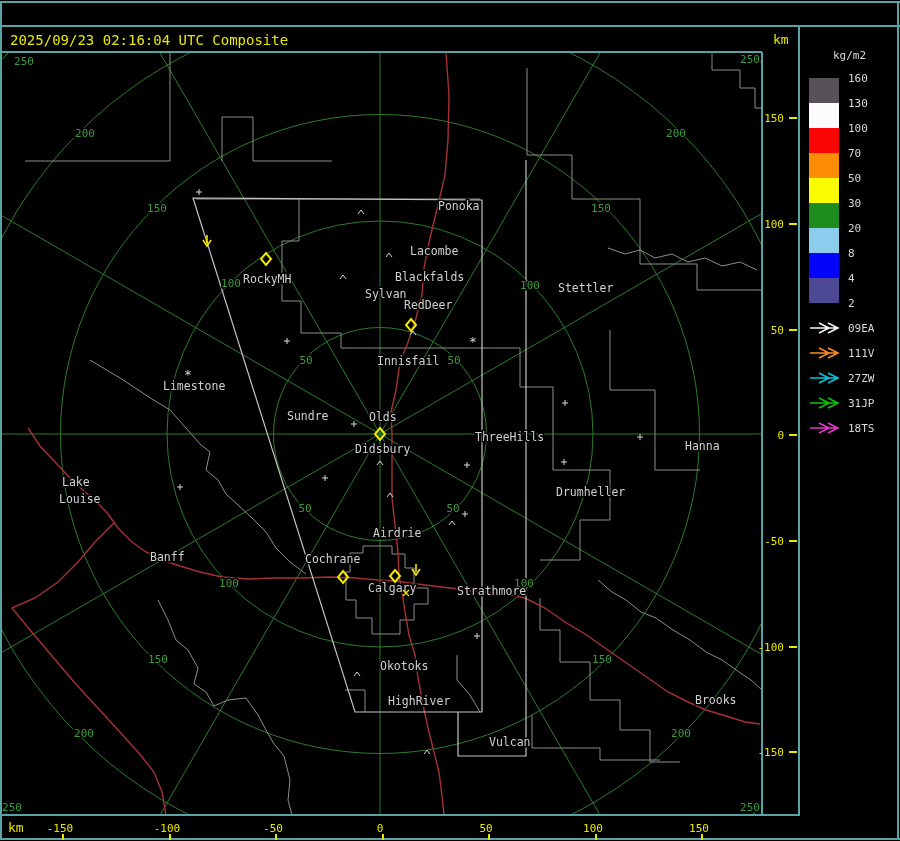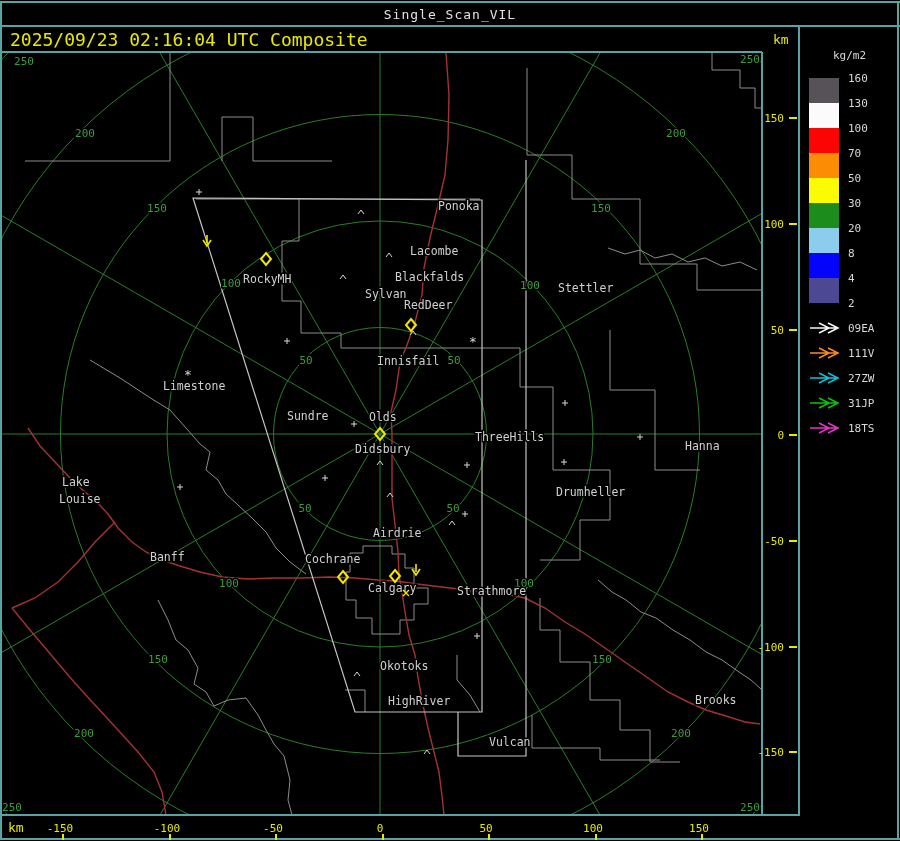--- a/index.html
+++ b/index.html
@@ -1,29 +1,28 @@
 <!DOCTYPE html>
 <html><head>
 <meta charset="utf-8">
 <style>
   html,body{margin:0;padding:0;background:#000;}
   #app{position:relative;width:900px;height:841px;background:#000;overflow:hidden;
        font-family:"DejaVu Sans Mono",monospace;}
   .bar{position:absolute;left:0;width:900px;box-sizing:border-box;}
   #titlebar{top:3px;height:23px;text-align:center;color:#e2e2e2;font-size:13px;line-height:23px;letter-spacing:1px;}
-  #tsbar{top:28px;height:24px;color:#e8e800;font-size:18px;line-height:24px;padding-left:10px;text-align:left;}
+  #tsbar{top:28px;height:24px;color:#e8e800;font-size:14px;line-height:24px;padding-left:10px;text-align:left;}
   #km-right{position:absolute;left:773px;top:32px;color:#e8e800;font-size:13px;}
   #km-bottom{position:absolute;left:8px;top:820px;color:#e8e800;font-size:13px;}
   svg text{font-family:"DejaVu Sans Mono",monospace;}
 </style>
 </head>
 <body>
 
 <div id="app">
-  <div class="bar" id="titlebar">Single_Scan_VIL</div>
   <div class="bar" id="tsbar">2025/09/23 02:16:04 UTC Composite</div>
   <div id="km-right">km</div>
   <div id="km-bottom">km</div>
   <svg id="map" width="900" height="841" viewBox="0 0 900 841" style="position:absolute;left:0;top:0;">
       <defs>
         <clipPath id="mapclip">
           <rect x="2" y="53" width="760" height="762"></rect>
         </clipPath>
       </defs>
       <g clip-path="url(#mapclip)">

